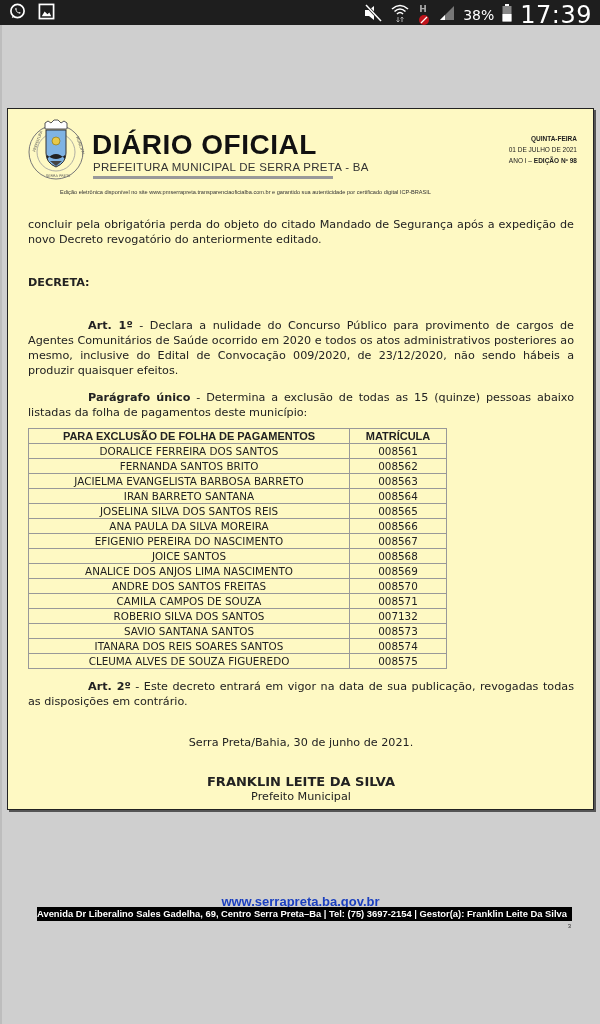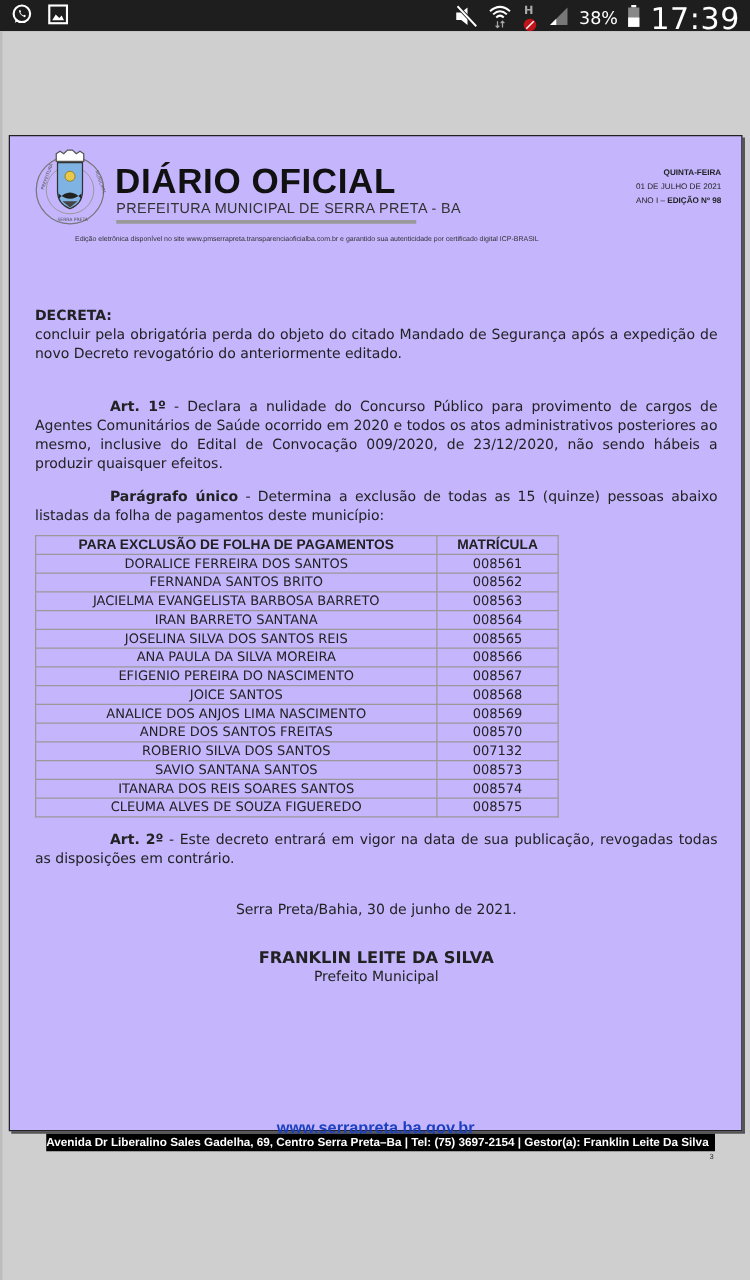--- a/index.html
+++ b/index.html
@@ -4,21 +4,21 @@
 <style>
   html, body { margin:0; padding:0; }
   body { width:600px; height:1024px; background:#cfcfcf; position:relative; overflow:hidden; font-family:"DejaVu Sans", sans-serif; }
   .statusbar { position:absolute; left:0; top:0; width:600px; height:25px; background:#1e1e1e; color:#fff; }
   .statusbar .left { position:absolute; left:9px; top:3px; display:flex; gap:12px; align-items:center; }
   .statusbar .right { position:absolute; right:8px; top:1px; display:flex; align-items:center; gap:8px; font-family:"DejaVu Sans", sans-serif; }
   .sb-time { font-size:24px; letter-spacing:0.5px; }
   .sb-batt-pct { font-size:14px; }
   .icon { display:inline-block; }
   .viewer { position:absolute; left:0; top:25px; width:600px; height:999px; background:#cfcfcf; border-left:2px solid #bdbdbd; box-sizing:border-box; }
-  .page { position:absolute; left:7px; top:108px; width:587px; height:797px; background:#c4b5fd; border:1px solid #222; box-shadow:2px 2px 0 #555; box-sizing:border-box; }
+  .page { position:absolute; left:7px; top:108px; width:587px; height:702px; background:#fef9c3; border:1px solid #222; box-shadow:2px 2px 0 #555; box-sizing:border-box; }
   .hdr-logo { position:absolute; left:18px; top:10px; width:60px; height:62px; }
   .hdr-title { position:absolute; left:84px; top:20px; font-family:"Liberation Sans", sans-serif; font-weight:bold; font-size:28px; color:#111; letter-spacing:0.5px; }
   .hdr-sub { position:absolute; left:85px; top:52px; font-family:"Liberation Sans", sans-serif; font-size:11.5px; color:#333; letter-spacing:0.3px; }
   .hdr-rule { position:absolute; left:85px; top:67px; width:240px; height:3px; background:#999; }
   .hdr-right { position:absolute; right:16px; top:24px; text-align:right; font-family:"Liberation Sans", sans-serif; font-size:6.5px; color:#222; line-height:11px; }
   .hdr-right b { font-weight:bold; }
   .hdr-edition-note { position:absolute; left:52px; top:80px; font-family:"Liberation Sans", sans-serif; font-size:5.6px; color:#333; }
   .body { position:absolute; left:20px; top:108px; width:546px; font-family:"DejaVu Sans", sans-serif; font-size:11.2px; color:#222; line-height:15px; }
   .p { text-align:justify; margin:0; }
   .indent { text-indent:60px; }
@@ -115,22 +115,22 @@
   <div class="hdr-sub">PREFEITURA MUNICIPAL DE SERRA PRETA - BA</div>
   <div class="hdr-rule"></div>
   <div class="hdr-right">
     <div><b>QUINTA-FEIRA</b></div>
     <div>01 DE JULHO DE 2021</div>
     <div><span>ANO I – </span><b>EDIÇÃO Nº 98</b></div>
   </div>
   <div class="hdr-edition-note">Edição eletrônica disponível no site www.pmserrapreta.transparenciaoficialba.com.br e garantido sua autenticidade por certificado digital ICP-BRASIL</div>
 
   <div class="body">
+    <p class="p">concluir pela obrigatória perda do objeto do citado Mandado de Segurança após a expedição de novo Decreto revogatório do anteriormente editado.</p>
     <p class="p bold" style="margin-top:28px;">DECRETA:</p>
-    <p class="p">concluir pela obrigatória perda do objeto do citado Mandado de Segurança após a expedição de novo Decreto revogatório do anteriormente editado.</p>
     <p class="p indent" style="margin-top:28px;"><span class="bold">Art. 1º</span><span> - Declara a nulidade do Concurso Público para provimento de cargos de Agentes Comunitários de Saúde ocorrido em 2020 e todos os atos administrativos posteriores ao mesmo, inclusive do Edital de Convocação 009/2020, de 23/12/2020, não sendo hábeis a produzir quaisquer efeitos.</span></p>
     <p class="p indent" style="margin-top:12px;"><span class="bold">Parágrafo único</span><span> - Determina a exclusão de todas as 15 (quinze) pessoas abaixo listadas da folha de pagamentos deste município:</span></p>
 
     <table class="ex">
       <thead>
         <tr>
           <th class="col1">PARA EXCLUSÃO DE FOLHA DE PAGAMENTOS</th>
           <th class="col2">MATRÍCULA</th>
         </tr>
       </thead>
@@ -169,20 +169,24 @@
           </tr>
         <tr>
             <td>ANALICE DOS ANJOS LIMA NASCIMENTO</td>
             <td>008569</td>
           </tr>
         <tr>
             <td>ANDRE DOS SANTOS FREITAS</td>
             <td>008570</td>
           </tr>
         <tr>
+            <td>CAMILA CAMPOS DE SOUZA</td>
+            <td>008571</td>
+          </tr>
+        <tr>
             <td>ROBERIO SILVA DOS SANTOS</td>
             <td>007132</td>
           </tr>
         <tr>
             <td>SAVIO SANTANA SANTOS</td>
             <td>008573</td>
           </tr>
         <tr>
             <td>ITANARA DOS REIS SOARES SANTOS</td>
             <td>008574</td>

